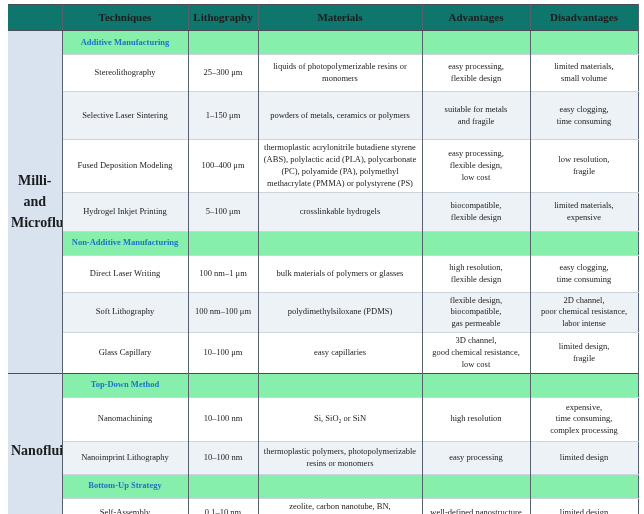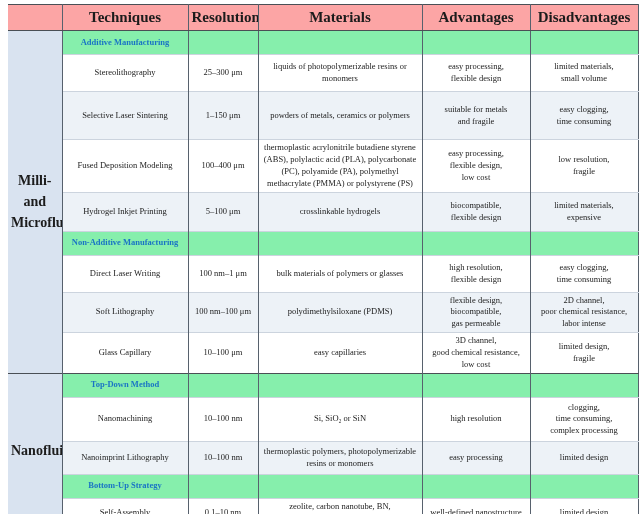--- a/index.html
+++ b/index.html
@@ -34,25 +34,25 @@
     border-top: 1px solid #ccd4de;
     padding: 2px 3px;
     text-align: center;
     vertical-align: middle;
     font-size: 8.5px;
     line-height: 1.4;
     color: #1c1c1c;
     overflow: hidden;
   }
   th {
-    font-size: 15px;
+    font-size: 11px;
     font-weight: bold;
     border-top: none;
     border-bottom: 1.5px solid #4a4f55;
-    background: #fca5a5;
+    background: #0f766e;
   }
   th.side-h, td.side {
     border-left: none;
   }
   td.side {
     background: #d9e3f0;
     font-weight: bold;
     font-size: 14px;
     white-space: pre-line;
     line-height: 1.5;
@@ -95,21 +95,21 @@
         <col class="c-res">
         <col class="c-mat">
         <col class="c-adv">
         <col class="c-dis">
     </colgroup>
 
     <tbody>
         <tr class="hd">
       <th class="side-h"></th>
       <th>Techniques</th>
-      <th>Resolution</th>
+      <th>Lithography</th>
       <th>Materials</th>
       <th>Advantages</th>
       <th>Disadvantages</th>
     </tr>
 
     <tr class="hg group-row">
       <td class="side" rowspan="9">Milli- and
 Microfluidics</td>
       <td class="group-name">Additive Manufacturing</td>
       <td></td>
@@ -208,21 +208,21 @@
       <td></td>
       <td></td>
       <td></td>
     </tr>
 
     <tr class="h44 row-white">
       <td>Nanomachining</td>
       <td>10–100 nm</td>
       <td class="pre">Si, SiO₂ or SiN</td>
       <td class="pre">high resolution</td>
-      <td class="pre">clogging,
+      <td class="pre">expensive,
 time consuming,
 complex processing</td>
     </tr>
 
     <tr class="h33 row-tint">
       <td>Nanoimprint Lithography</td>
       <td>10–100 nm</td>
       <td class="pre">thermoplastic polymers, photopolymerizable
 resins or monomers</td>
       <td class="pre">easy processing</td>

